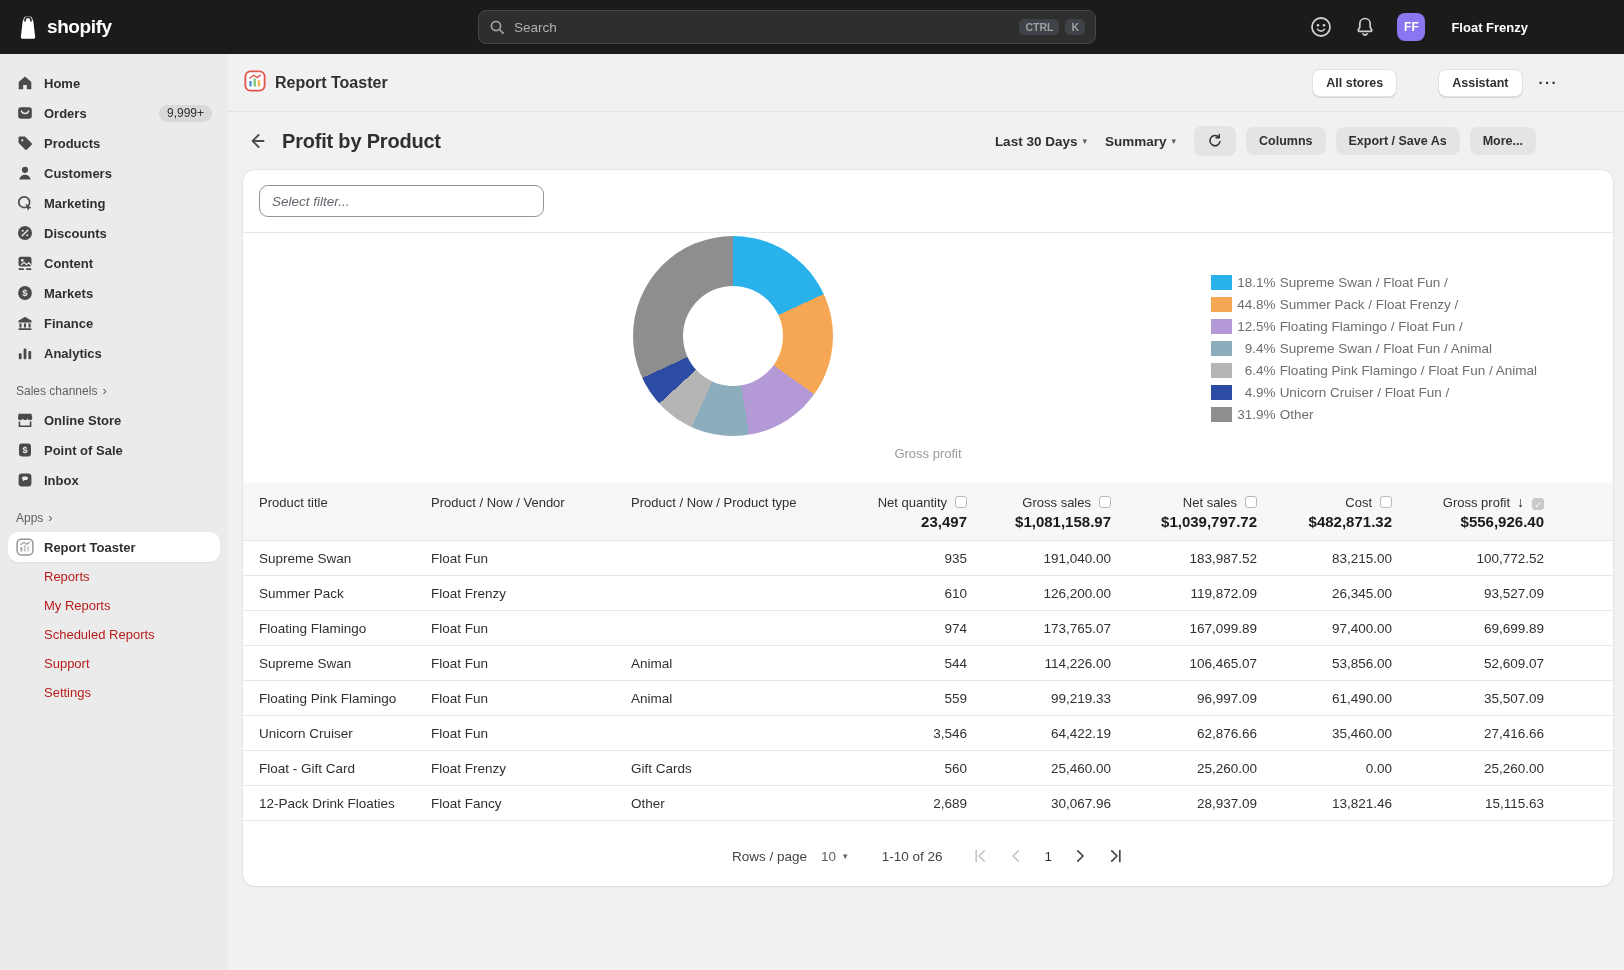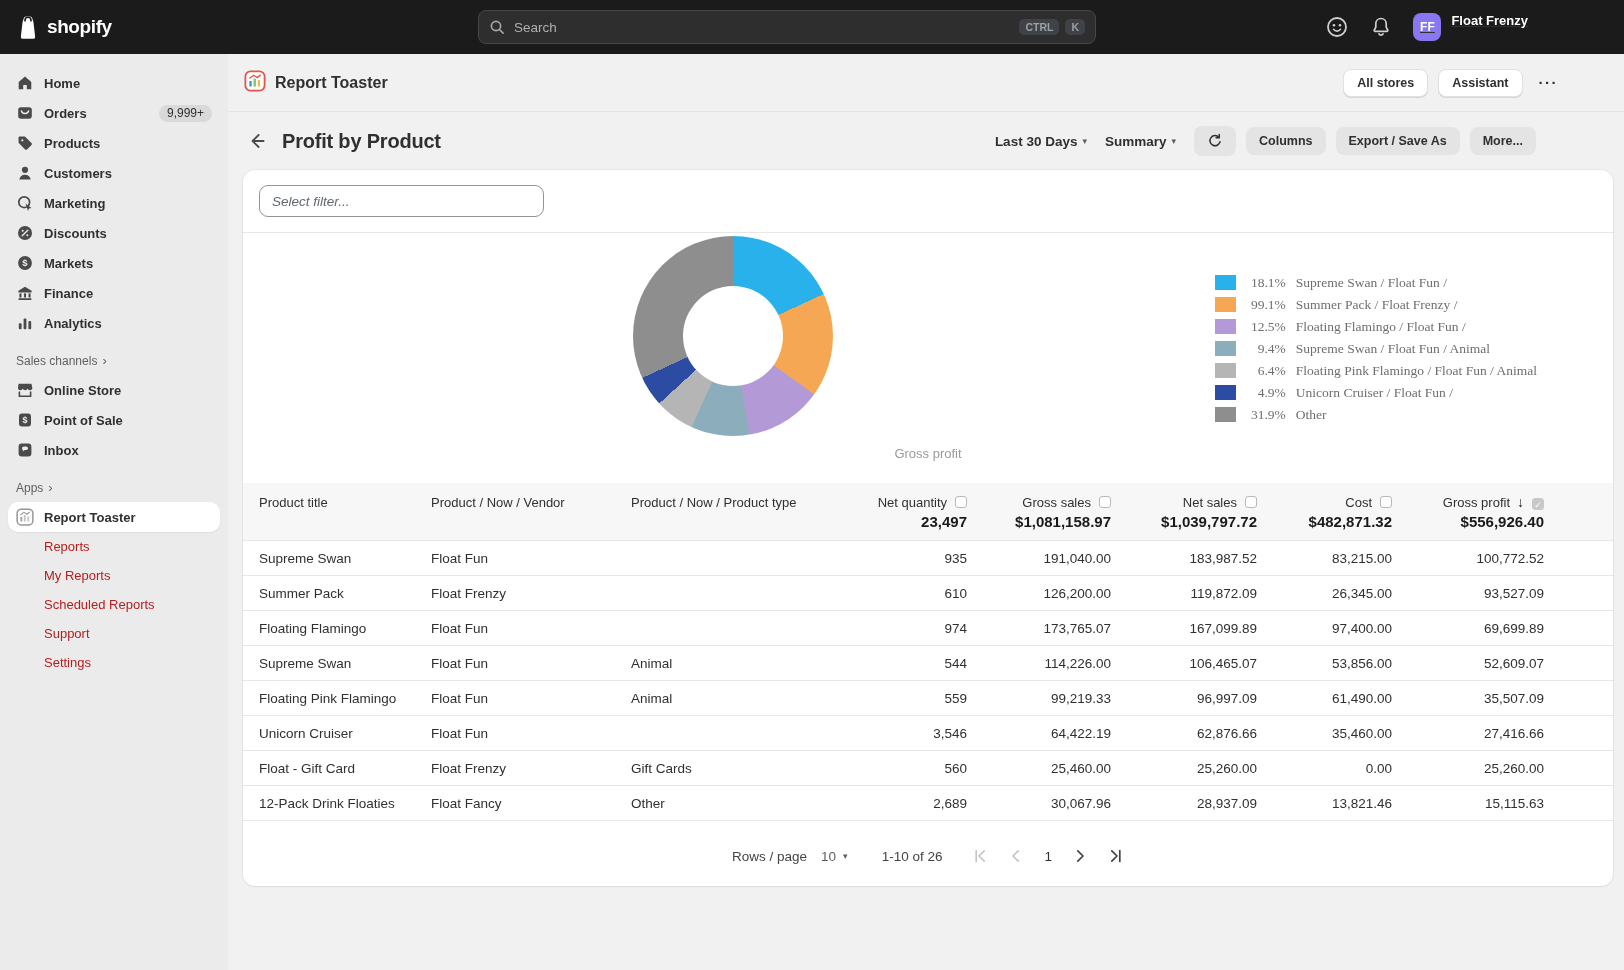--- a/index.html
+++ b/index.html
@@ -9,62 +9,62 @@
   
   .topbar { position:fixed; top:0; left:0; right:0; height:54px; background:#1b1b1b; display:flex; align-items:center; padding:0 96px 0 16px; z-index:50; }
   .logo { display:flex; align-items:center; gap:7px; width:214px; cursor:pointer; }
   .logo-text { color:#fff; font-weight:700; font-size:19px; letter-spacing:-.4px; }
   .searchbar { position:absolute; left:478px; top:10px; width:618px; height:34px; background:#2e2e2e; border:1px solid #474747; border-radius:8px; display:flex; align-items:center; padding:12px 10px; gap:8px; cursor:text; }
   .search-ph { color:#b0b0b0; flex:1; font-size:13.5px; }
   .kbd { background:#3f4246; color:#9da0a4; font-size:10.5px; font-weight:700; padding:2px 6px; border-radius:5px; }
   .kbd + .kbd { margin-left:-2px; }
   .topbar-right { margin-left:auto; display:flex; align-items:center; gap:20px; }
   .tb-icon-btn { background:none; border:none; cursor:pointer; display:flex; align-items:center; }
-  .user-chip { display:flex; gap:10px; cursor:pointer;text-decoration:underline; }
+  .user-chip { display:flex; align-items:center; gap:26px; cursor:pointer; }
   .avatar { width:28px; height:28px; border-radius:8px; display:flex; align-items:center; justify-content:center; color:#fff; font-weight:700; font-size:12px; }
   .user-name { color:#fff; font-weight:700; font-size:13px; }
 
   
   .sidebar { position:fixed; top:54px; left:0; bottom:0; width:228px; background:#ebebeb; padding:14px 8px 0 8px; }
   .nav-item { display:flex; align-items:center; gap:10px; height:30px; padding:0 8px; border-radius:10px; font-weight:600; color:#303030; cursor:pointer; }
   .nav-item .nav-ico { width:18px; height:18px; flex:0 0 18px; display:flex; align-items:center; justify-content:center; }
   .nav-item.selected { background:#fff; box-shadow:0 1px 2px rgba(0,0,0,.06); }
   .nav-badge { margin-left:auto; background:#d9d9d9; color:#303030; font-size:12px; font-weight:500; padding:1px 8px 2px; border-radius:9px; }
   .nav-section { display:flex; align-items:center; gap:5px; padding:16px 8px 7px; color:#616161; font-size:12px; font-weight:500; cursor:pointer; }
   .nav-section .chev { font-size:13px; line-height:10px; }
   .nav-sub { display:flex; align-items:center; height:29px; padding-left:36px; color:#b91c1c; font-weight:400; border-radius:10px; cursor:pointer; }
   .gray-app-ico { filter:grayscale(1) opacity(.75); }
 
   
   .main { margin-left:228px; padding-top:54px; }
   .app-header { height:58px; display:flex; align-items:center; padding:0 60px 0 16px; border-bottom:1px solid #e3e3e3; }
   .app-title { font-size:16px; font-weight:700; margin-left:9px; }
   .app-header-right { margin-left:auto; display:flex; align-items:center; gap:10px; }
-  .pill-white { background:#fff; border:1px solid #e1e1e1; box-shadow:0 1px 0 rgba(26,26,26,.12); border-radius:8px; padding:6px 13px; font-weight:600; font-size:12.5px; color:#303030; cursor:pointer; font-family:inherit; }
+  .pill-white { background:#fff; border:1px solid #e1e1e1; box-shadow:0 1px 0 rgba(26,26,26,.12); border-radius:8px; padding:6px 13px; font-weight:600; font-size:12.5px; color:#303030; cursor:pointer; font-family:inherit;margin-left:31px; }
   .dots-btn { background:none; border:none; font-size:15px; font-weight:900; letter-spacing:1.5px; color:#303030; cursor:pointer; padding:0 6px; }
 
   .report-bar { height:58px; display:flex; align-items:center; padding:0 88px 0 20px; }
   .back-btn { background:none; border:none; cursor:pointer; display:flex; }
   .report-title { font-size:20px; font-weight:700; margin-left:14px; letter-spacing:-.2px; }
   .report-controls { margin-left:auto; display:flex; align-items:center; gap:10px; }
   .txt-btn { background:none; border:none; font-family:inherit; font-size:13.5px; font-weight:600; color:#303030; cursor:pointer; display:flex; align-items:center; gap:5px; margin-right:8px; }
   .caret { font-size:9px; color:#5c5c5c; }
   .pill-gray { background:#e4e4e4; border:none; border-radius:8px; padding:7px 13px; font-weight:600; font-size:12.5px; color:#303030; cursor:pointer; font-family:inherit; display:flex; align-items:center; }
 
   
   .card { margin:0 11px 0 15px; background:#fff; border-radius:12px; box-shadow:0 0 0 1px rgba(0,0,0,.045), 0 1px 2px rgba(0,0,0,.05); }
   .filter-row { padding:15px 16px; border-bottom:1px solid #e7e7e7; }
   .filter-input { width:285px; height:32px; border:1.5px solid #8f959a; border-radius:9px; display:flex; align-items:center; padding:0 12px; color:#62686e; font-size:13.5px; cursor:text; background:#fff;font-style:italic; }
 
   .chart-section { position:relative; height:250px; }
   .donut { position:absolute; left:390px; top:3px; width:200px; height:200px; border-radius:50%; }
   .donut::after { content:""; position:absolute; inset:50px; background:#fff; border-radius:50%; }
   .chart-caption { position:absolute; top:213px; left:0; width:1370px; text-align:center; color:#9a9a9a; font-size:13px; }
   .legend { position:absolute; top:42px; right:76px; }
-  .legend-row { display:flex; align-items:center; gap:10px; margin-bottom:7px; height:15px; cursor:pointer;font-family:Liberation Serif, serif; }
+  .legend-row { display:flex; align-items:center; gap:4px; margin-bottom:7px; height:15px; cursor:pointer; }
   .legend-chip { width:21px; height:15px; flex:0 0 21px; }
   .legend-pct { width:40px; text-align:right; color:#6e6e6e; font-size:13.5px; }
   .legend-label { color:#6e6e6e; font-size:13.5px; white-space:nowrap; }
 
   
   table { width:100%; border-collapse:collapse; table-layout:fixed; }
   thead tr { background:#f7f7f7; }
   th { font-weight:400; font-size:13px; text-align:left; }
   th.num, td.num { text-align:right; }
   tr.hdr-labels th { padding-top:11px; }
@@ -179,20 +179,32 @@
     <div class="nav-item">
       <span class="nav-ico">
         <svg width="18" height="18" viewBox="0 0 18 18">
           <circle cx="9" cy="9" r="7" fill="#4a4a4a"></circle>
           <path d="m6.2 11.8 5.6-5.6" stroke="#ebebeb" stroke-width="1.4" stroke-linecap="round"></path>
           <circle cx="6.7" cy="6.7" r="1" fill="#ebebeb"></circle>
           <circle cx="11.3" cy="11.3" r="1" fill="#ebebeb"></circle>
         </svg>
       </span>
       <span>Discounts</span>
+    </div>
+    <div class="nav-item">
+      <span class="nav-ico">
+        <svg width="18" height="18" viewBox="0 0 18 18">
+          <rect x="2.5" y="2.8" width="13" height="9.6" rx="2.2" fill="#4a4a4a"></rect>
+          <circle cx="6.3" cy="6.3" r="1.4" fill="#ebebeb"></circle>
+          <path d="m5 11 3-2.6 2.4 2.2 2.3-1.8 2.3 2.2" fill="none" stroke="#ebebeb" stroke-width="1.2"></path>
+          <rect x="2.5" y="14.2" width="5.6" height="1.7" rx=".85" fill="#4a4a4a"></rect>
+          <rect x="9.9" y="14.2" width="5.6" height="1.7" rx=".85" fill="#4a4a4a"></rect>
+        </svg>
+      </span>
+      <span>Content</span>
     </div>
     <div class="nav-item">
       <span class="nav-ico">
         <svg width="18" height="18" viewBox="0 0 18 18">
           <circle cx="9" cy="9" r="6.9" fill="#4a4a4a"></circle>
           <text x="9" y="12.4" text-anchor="middle" font-size="9.5" font-weight="bold" fill="#ebebeb" font-family="Liberation Sans,sans-serif">$</text>
         </svg>
       </span>
       <span>Markets</span>
     </div>
@@ -329,21 +341,21 @@
       <div class="donut" style="background: conic-gradient(rgb(40, 177, 234) 0%, rgb(40, 177, 234) 18.1%, rgb(246, 167, 84) 18.1%, rgb(246, 167, 84) 34.9%, rgb(179, 154, 215) 34.9%, rgb(179, 154, 215) 47.4%, rgb(140, 173, 188) 47.4%, rgb(140, 173, 188) 56.8%, rgb(181, 181, 181) 56.8%, rgb(181, 181, 181) 63.2%, rgb(44, 75, 163) 63.2%, rgb(44, 75, 163) 68.1%, rgb(142, 142, 142) 68.1%, rgb(142, 142, 142) 100%);"></div>
       <div class="chart-caption">Gross profit</div>
       <div class="legend">
           <div class="legend-row">
             <span class="legend-chip" style="background: rgb(40, 177, 234);"></span>
             <span class="legend-pct">18.1%</span>
             <span class="legend-label">Supreme Swan / Float Fun /</span>
           </div>
           <div class="legend-row">
             <span class="legend-chip" style="background: rgb(246, 167, 84);"></span>
-            <span class="legend-pct">99.1%</span>
+            <span class="legend-pct">44.8%</span>
             <span class="legend-label">Summer Pack / Float Frenzy /</span>
           </div>
           <div class="legend-row">
             <span class="legend-chip" style="background: rgb(179, 154, 215);"></span>
             <span class="legend-pct">12.5%</span>
             <span class="legend-label">Floating Flamingo / Float Fun /</span>
           </div>
           <div class="legend-row">
             <span class="legend-chip" style="background: rgb(140, 173, 188);"></span>
             <span class="legend-pct">9.4%</span>

